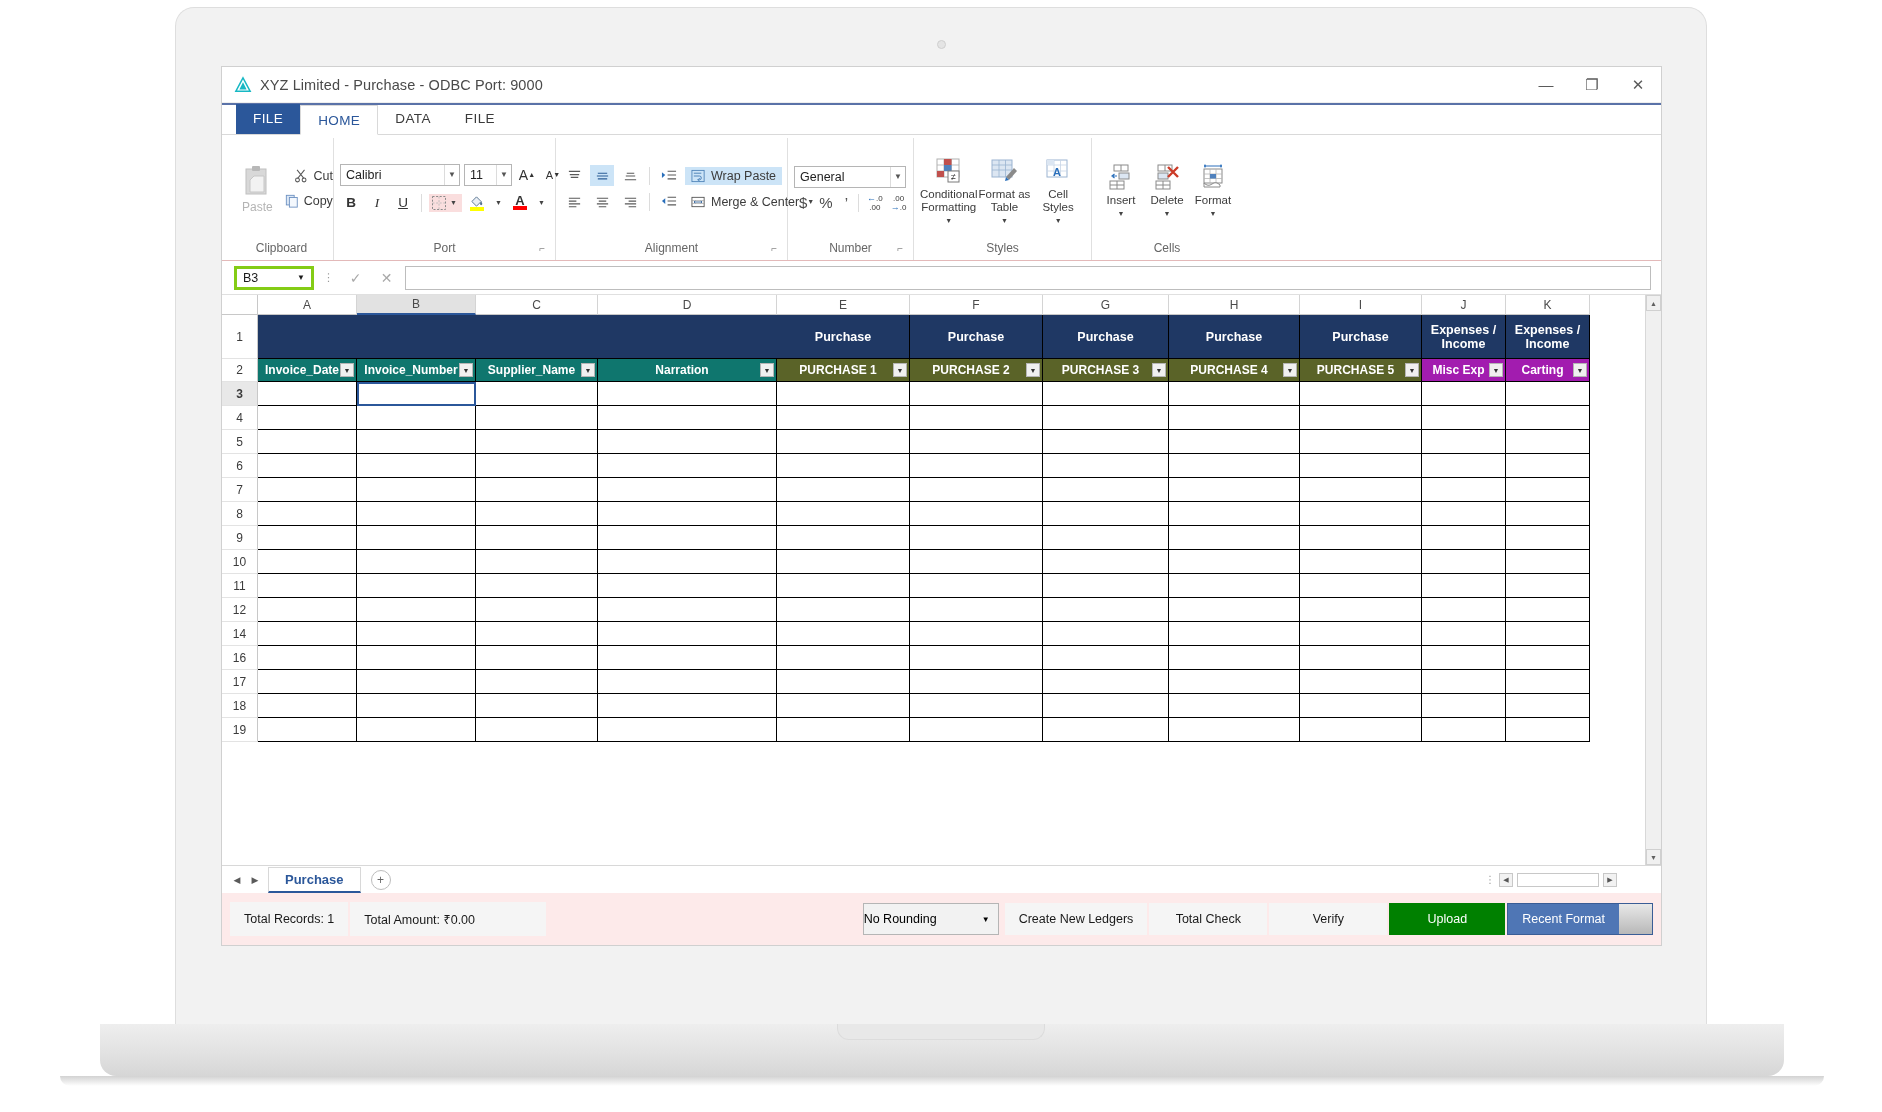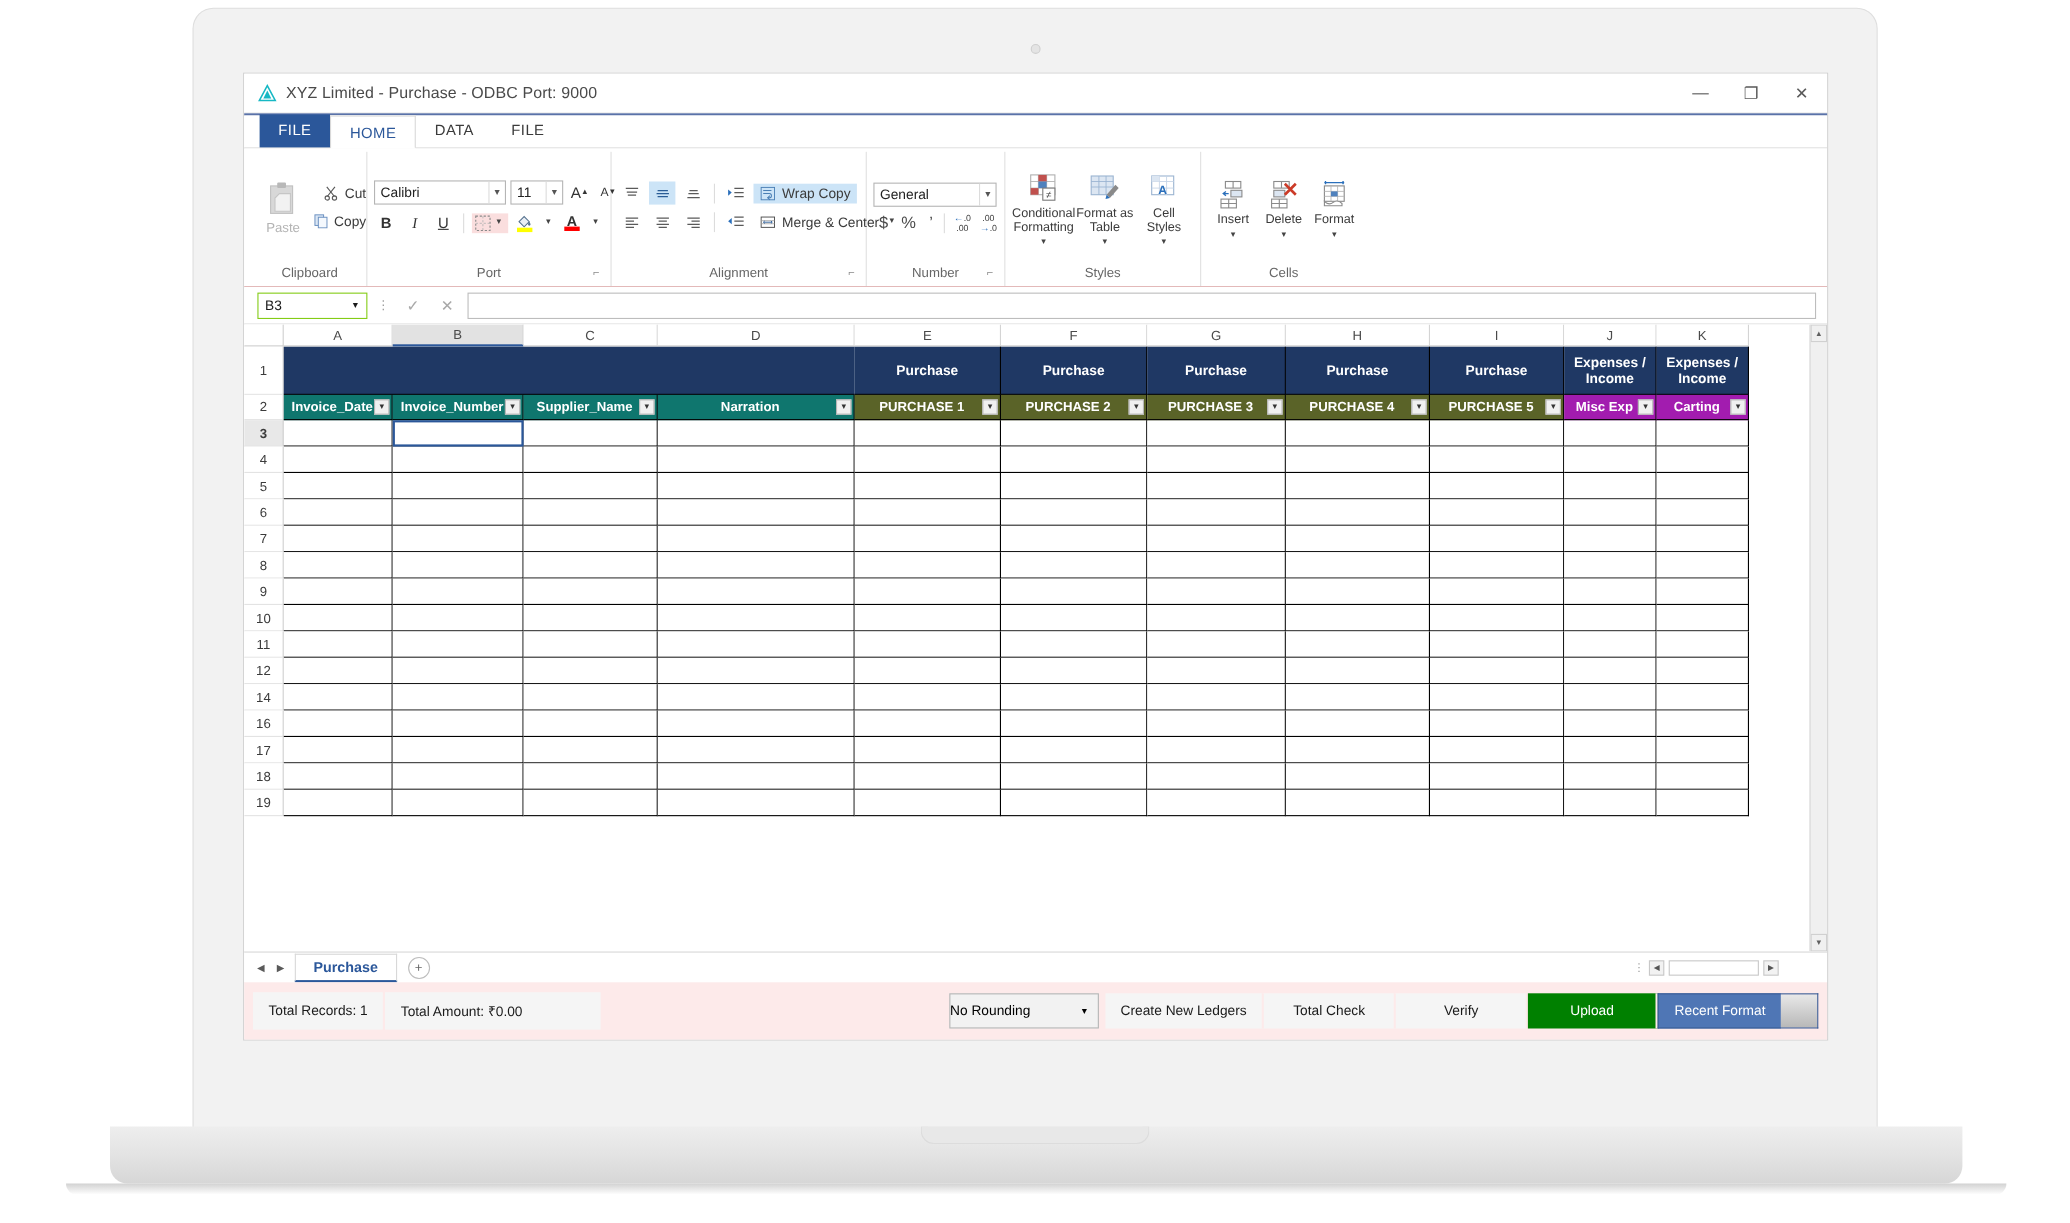--- a/index.html
+++ b/index.html
@@ -206,22 +206,22 @@
   #cells-group .rb-body { justify-content: space-around; }
 
   
   #formula-bar {
     height: 34px; min-height: 34px;
     display: flex; align-items: center;
     background: #ffffff; padding: 0 10px 0 12px; gap: 6px;
     border-bottom: 1px solid #e0e0e0;
   }
   #name-box {
-    width: 100px; height: 24px;
-    border: 1px solid #84cc16; background: #ffffff;
+    width: 80px; height: 24px;
+    border: 3px solid #84cc16; background: #ffffff;
     display: flex; align-items: center;
     padding-left: 6px; font-size: 12.5px; color: #1a1a1a;
   }
   #name-box .arrow { margin-left: auto; padding-right: 6px; font-size: 8px; }
   #fb-dots { color: #9a9a9a; font-size: 11px; letter-spacing: 0; padding: 0 3px; }
   .fb-icon {
     width: 25px; height: 24px; display: flex;
     align-items: center; justify-content: center;
     color: #a9a9a9; font-size: 14px;
   }
@@ -519,21 +519,21 @@
                 <path d="M7 2h9M7 6h9M7 10h9" stroke="#5a5a5a" stroke-width="1.2"></path>
                 <path d="M1 3 L4.5 6 L1 9 Z" fill="#2a6fbb"></path>
               </svg>
             </div>
             <div id="wrap-text-btn" class="mini-btn">
               <svg width="15" height="14" viewBox="0 0 16 14">
                 <rect x="1" y="1" width="13" height="12" fill="none" stroke="#4a7fb5" stroke-width=".9"></rect>
                 <path d="M3 4h8M3 7h6q2 0 2 2t-2 2h-2" stroke="#4a7fb5" stroke-width="1" fill="none"></path>
                 <path d="M9.5 9 L7.5 11 L9.5 13" stroke="#4a7fb5" stroke-width="1" fill="none"></path>
               </svg>
-              <span>Wrap Copy</span>
+              <span>Wrap Paste</span>
             </div>
           </div>
           <div class="row">
             <div class="align-icon">
               <svg width="15" height="14" viewBox="0 0 16 14">
                   <path d="M2 3h12M2 6h8M2 9h12M2 12h8" stroke="#5a5a5a" stroke-width="1.2"></path>
                 </svg>
             </div>
             <div class="align-icon">
               <svg width="15" height="14" viewBox="0 0 16 14">

